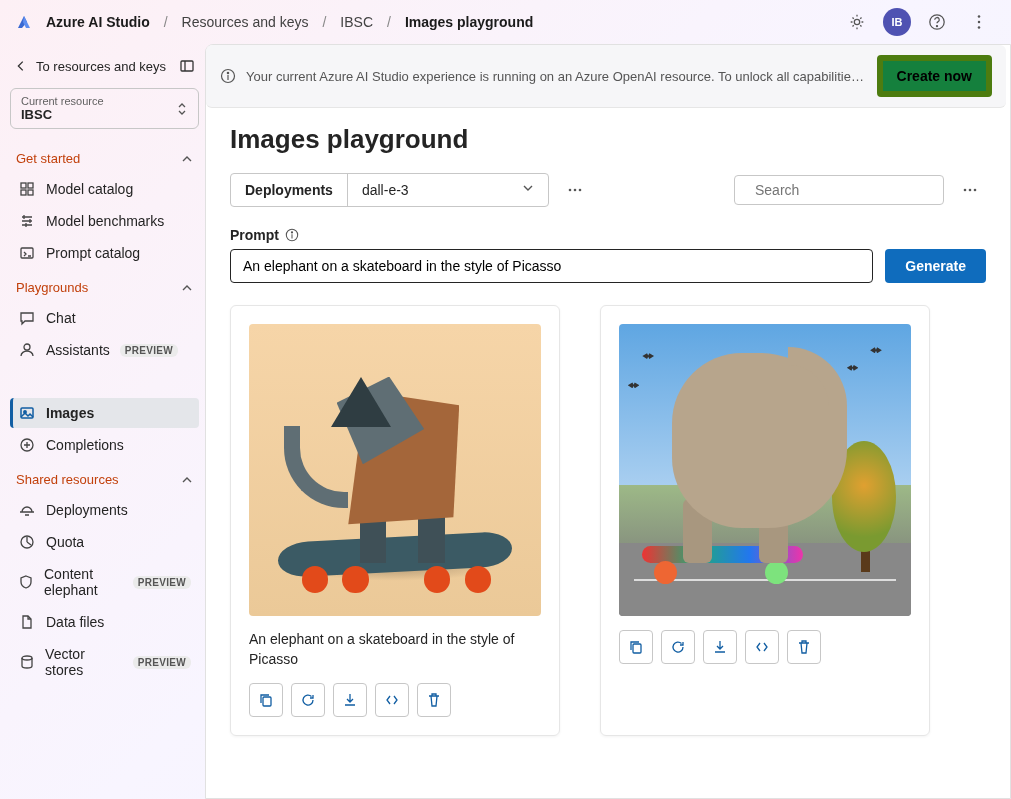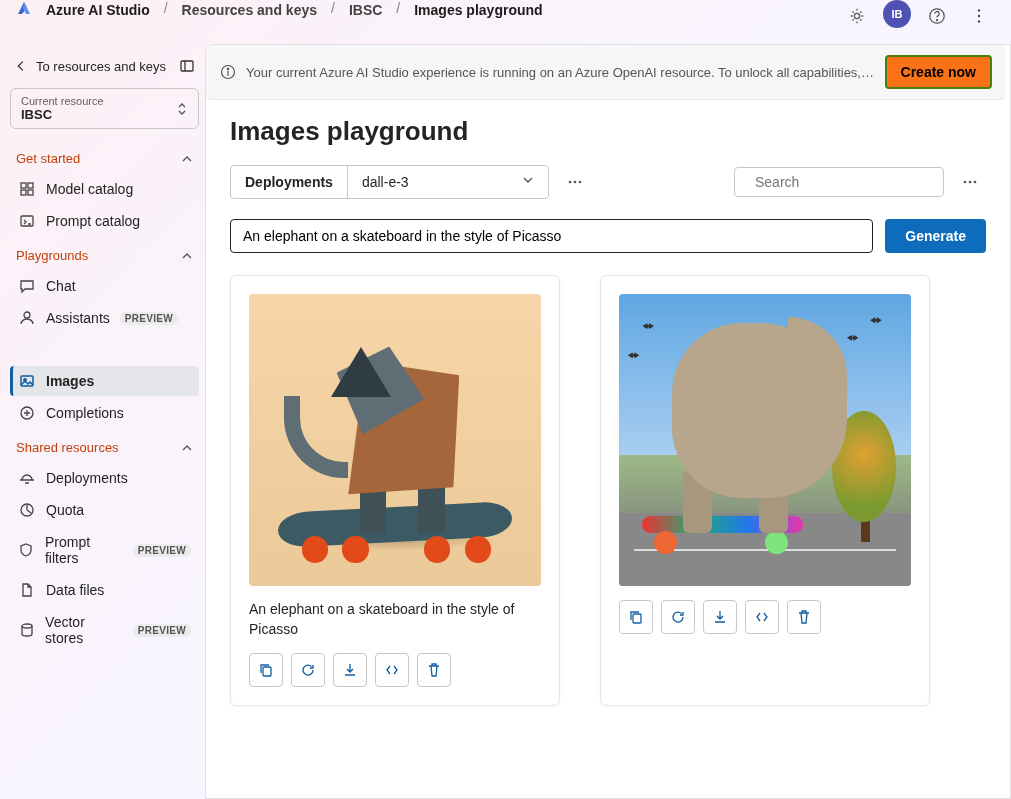--- a/index.html
+++ b/index.html
@@ -1,22 +1,22 @@
 <!DOCTYPE html>
 <html><head>
 <meta charset="utf-8">
 <style>
   * { box-sizing: border-box; margin: 0; padding: 0; }
   body { font-family: "Segoe UI", -apple-system, sans-serif; font-size: 14px; color: #242424; background: linear-gradient(135deg, #fdf0f5 0%, #f8f5ff 50%, #f0f4fd 100%); }
   .app { display: flex; flex-direction: column; height: 799px; width: 1011px; }
 
   
-  .topbar { display: flex; align-items: flex-start; height: 44px; padding: 0 16px; gap: 10px; }
+  .topbar { display: flex; align-items: center; height: 44px; padding: 0 16px; gap: 10px; }
   .logo { width: 16px; height: 16px; }
-  .crumb { color: #424242; font-weight: 700; font-size: 14px; padding: 2px 4px; cursor: pointer; white-space: nowrap; }
+  .crumb { color: #424242; font-weight: 400; font-size: 14px; padding: 2px 4px; cursor: pointer; white-space: nowrap; }
   .crumb.strong { font-weight: 600; color: #1b1b1b; }
   .sep { color: #888; }
   .spacer { flex: 1; }
   .top-icon { width: 32px; height: 32px; display: flex; align-items: center; justify-content: center; border-radius: 4px; cursor: pointer; color: #424242; }
   .avatar { width: 28px; height: 28px; border-radius: 50%; background: #4f52b2; color: #fff; font-size: 11px; font-weight: 600; display: flex; align-items: center; justify-content: center; }
 
   .body { display: flex; flex: 1; min-height: 0; }
 
   
   .sidebar { width: 205px; padding: 8px 6px 8px 10px; display: flex; flex-direction: column; gap: 2px; overflow-y: auto; }
@@ -28,21 +28,21 @@
   .nav-item { display:flex; align-items:center; gap:10px; padding: 7px 8px; border-radius: 4px; cursor:pointer; font-size: 14px; color:#242424;}
   .nav-item.active { background: #e4e6ea; border-left: 3px solid #115ea3; padding-left:5px; font-weight:600;margin-top:31px; }
   .nav-item .icn { width:18px; display:flex; justify-content:center; color:#424242;}
   .nav-item.active .icn { color:#115ea3; }
   .badge { font-size: 10px; background:#ebebeb; border-radius: 6px; padding: 1px 5px; color:#555; font-weight:600; letter-spacing:.3px;}
 
   
   .main { flex:1; display:flex; flex-direction:column; min-width:0; background:#fff; border-top-left-radius: 8px; border:1px solid #e1e1e1; }
   .banner { display:flex; align-items:center; gap:10px; padding: 10px 14px; background:#f6f6f8; border-bottom:1px solid #e6e6e6; border-radius: 6px; margin:0px 4px 0 0;}
   .banner .msg { flex:1; font-size:13px; color:#555; white-space:nowrap; overflow:hidden; text-overflow:ellipsis;}
-  .banner .btn { border:2px solid #4d7c0f; background:#f97316; border-radius:4px; padding: 7px 14px; font-weight:600; cursor:pointer; font-size:14px;}
+  .banner .btn { border:6px solid #4d7c0f; background:#15803d; border-radius:4px; padding: 7px 14px; font-weight:600; cursor:pointer; font-size:14px;}
   .content { padding: 16px 24px 24px 24px; }
   h1 { font-size: 26px; font-weight:600; margin-bottom: 18px; }
 
   .toolbar { display:flex; align-items:center; gap:10px; margin-bottom: 20px; }
   .dep-box { display:flex; align-items:center; border:1px solid #c7c7c7; border-radius:4px; overflow:hidden; }
   .dep-label { padding: 8px 14px; font-weight:600; border-right:1px solid #c7c7c7; }
   .dep-select { padding: 8px 14px; min-width: 200px; display:flex; justify-content:space-between; cursor:pointer;}
   .icon-btn { width:32px; height:32px; display:flex; align-items:center; justify-content:center; border:1px solid transparent; border-radius:4px; cursor:pointer; color:#424242;}
   .search-box { display:flex; align-items:center; gap:8px; border:1px solid #c7c7c7; border-radius:4px; padding: 6px 12px; width: 210px; margin-left:auto;}
   .search-box input { border:none; outline:none; font-size:14px; flex:1; background:transparent;}
@@ -171,20 +171,28 @@
               <rect x="9" y="2" width="5" height="5"></rect>
               <rect x="2" y="9" width="5" height="5"></rect>
               <rect x="9" y="9" width="5" height="5"></rect>
             </svg>
           </span>
           <span>Model catalog</span>
         </div>
       <div class="nav-item">
           <span class="icn">
             <svg width="16" height="16" viewBox="0 0 16 16" fill="none" stroke="#444" stroke-width="1.3">
+              <path d="M3 4h10M3 8h10M3 12h10M5 2v4M11 6v4M7 10v4"></path>
+            </svg>
+          </span>
+          <span>Model benchmarks</span>
+        </div>
+      <div class="nav-item">
+          <span class="icn">
+            <svg width="16" height="16" viewBox="0 0 16 16" fill="none" stroke="#444" stroke-width="1.3">
               <rect x="2" y="3" width="12" height="10" rx="1"></rect>
               <path d="M5 7l2 2-2 2M9 11h3"></path>
             </svg>
           </span>
           <span>Prompt catalog</span>
         </div>
 
       <div class="section-head">
         <span>Playgrounds</span>
         <svg width="12" height="12" viewBox="0 0 12 12" fill="none" stroke="#555" stroke-width="1.4">
@@ -251,21 +259,21 @@
             </svg>
           </span>
           <span>Quota</span>
         </div>
       <div class="nav-item">
           <span class="icn">
             <svg width="16" height="16" viewBox="0 0 16 16" fill="none" stroke="#444" stroke-width="1.3">
               <path d="M8 2l5 2v4c0 3-2 5-5 6-3-1-5-3-5-6V4z"></path>
             </svg>
           </span>
-          <span>Prompt filters</span>
+          <span>Content elephant</span>
           <span class="badge">PREVIEW</span>
         </div>
       <div class="nav-item">
           <span class="icn">
             <svg width="16" height="16" viewBox="0 0 16 16" fill="none" stroke="#444" stroke-width="1.3">
               <path d="M4 2h5l3 3v9H4z"></path>
               <path d="M9 2v3h3"></path>
             </svg>
           </span>
           <span>Data files</span>
@@ -322,20 +330,28 @@
           </div>
           <div class="icon-btn">
               <svg width="16" height="16" viewBox="0 0 16 16" fill="#555">
                 <circle cx="3" cy="8" r="1.3"></circle>
                 <circle cx="8" cy="8" r="1.3"></circle>
                 <circle cx="13" cy="8" r="1.3"></circle>
               </svg>
             </div>
         </div>
 
+        <div class="prompt-label">
+          <span>Prompt</span>
+          <svg width="14" height="14" viewBox="0 0 16 16" fill="none" stroke="#555" stroke-width="1.2">
+              <circle cx="8" cy="8" r="6.5"></circle>
+              <circle cx="8" cy="5" r=".7" fill="#555"></circle>
+              <path d="M8 7v5"></path>
+            </svg>
+        </div>
         <div class="prompt-row">
           <input class="prompt-input" value="An elephant on a skateboard in the style of Picasso" style="">
           <button class="gen-btn">Generate</button>
         </div>
 
         <div class="cards">
 
           <div class="card">
             <div class="thumb t1">
               <div class="shadow"></div>

